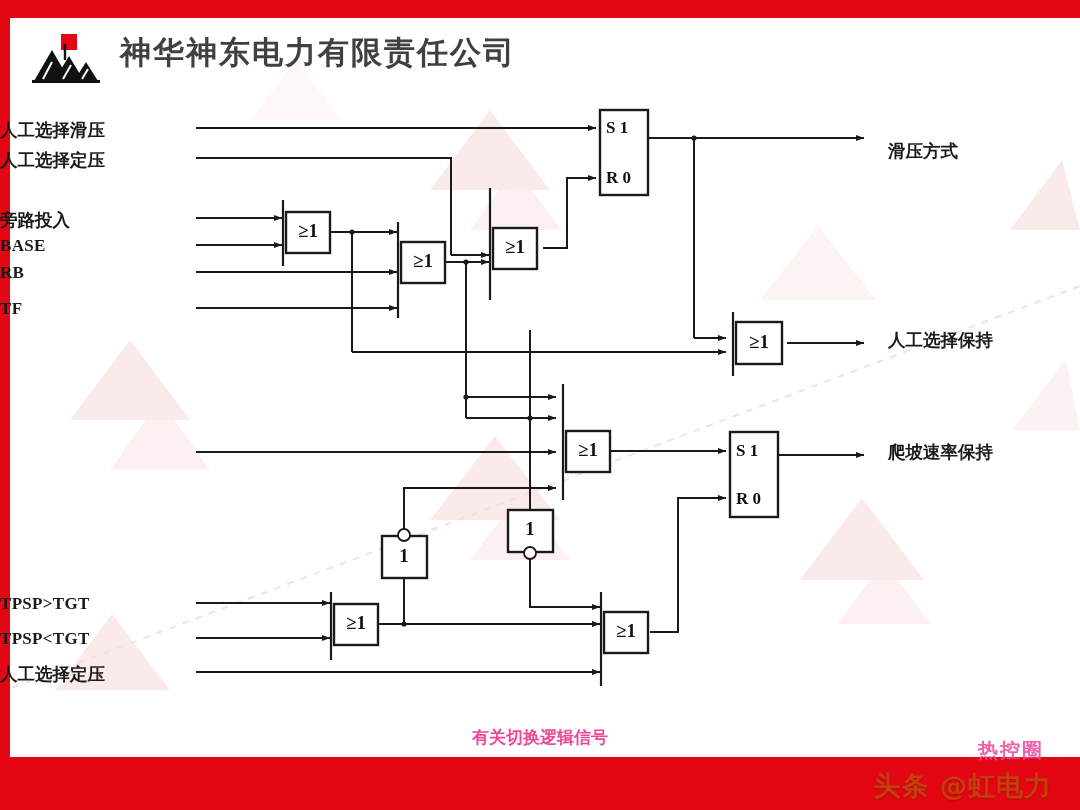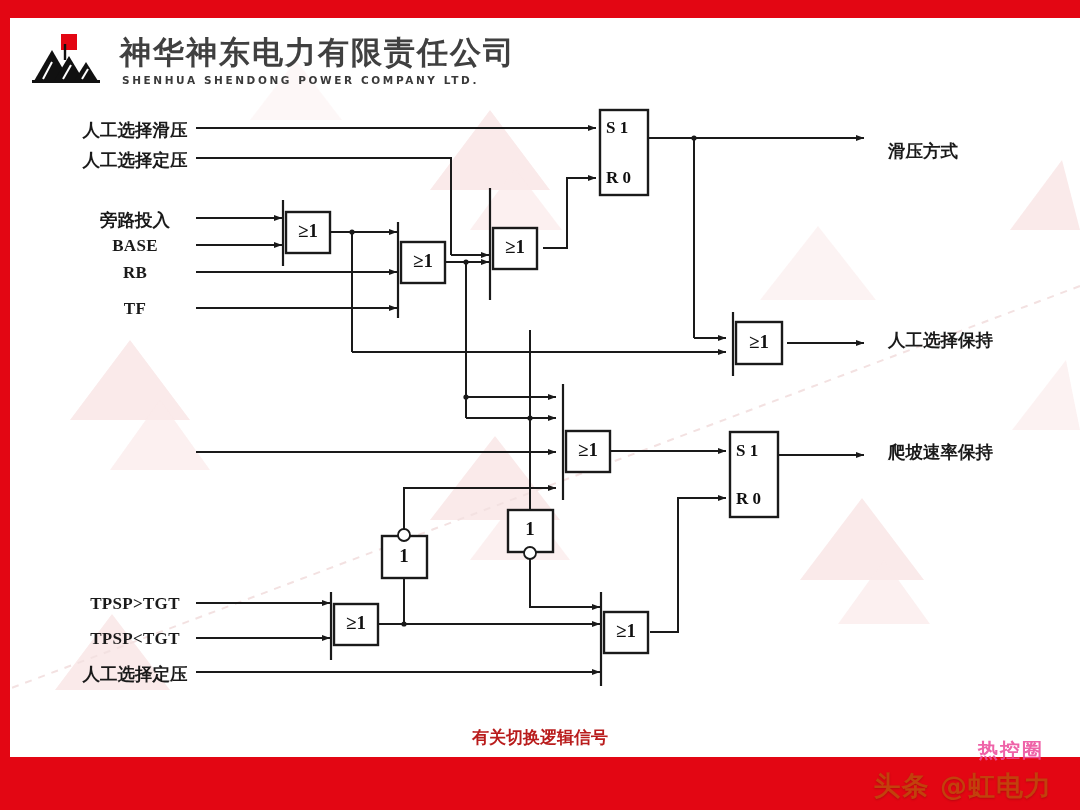--- a/index.html
+++ b/index.html
@@ -67,29 +67,29 @@
   .wm{fill:#f6d9d9;}
   .wmline{stroke:#e9c9c9;stroke-width:2;stroke-dasharray:7 7;fill:none;}
 
   
   .lbl{
     position:absolute;
     font-family:"DejaVu Serif","Liberation Serif",serif;
     font-weight:bold;font-size:17.5px;color:#1a1a1a;
     white-space:nowrap;
   }
-  .lbl-r{text-align:center;padding-left:40px;}
+  .lbl-r{text-align:left;}
   .lbl-en{
     font-family:"Liberation Serif","DejaVu Serif",serif;
     font-weight:bold;font-size:17px;letter-spacing:.3px;
   }
   .caption{
     position:absolute;left:0;top:726px;width:1080px;text-align:center;
     font-family:"DejaVu Serif","Liberation Serif",serif;
-    font-weight:bold;font-size:17px;color:#b91c1c;
+    font-weight:bold;font-size:17px;color:#ec4899;
   }
 
   
   .foot-wm{
     position:absolute;right:28px;top:768px;
     font-family:"DejaVu Sans","Liberation Sans",sans-serif;
     font-weight:bold;font-size:27px;color:#c2410c;
     letter-spacing:1px;white-space:nowrap;
     text-shadow:0 1px 2px rgba(0,0,0,.18);
   }
@@ -281,21 +281,20 @@
       <path d="M37 10 L37 26" stroke="#111" stroke-width="2.4"></path>
       <path d="M6 47 L24 16 L42 47 z" fill="#111"></path>
       <path d="M26 47 L41 22 L56 47 z" fill="#111"></path>
       <path d="M46 47 L58 28 L70 47 z" fill="#111"></path>
       <path d="M15 45 L24 28" stroke="#fff" stroke-width="2"></path>
       <path d="M35 45 L43 31" stroke="#fff" stroke-width="2"></path>
       <path d="M54 45 L60 35" stroke="#fff" stroke-width="2"></path>
       <rect x="4" y="46" width="68" height="3" fill="#111"></rect>
     </svg>
     <div class="logo-cn">神华神东电力有限责任公司</div>
-    <div class="logo-en">SHENHUA  SHENDONG  POWER  COMPANY  LTD.</div>
   </div>
 
   <div class="lbl lbl-r" style="left:0;width:190px;top:118px;">人工选择滑压</div>
   <div class="lbl lbl-r" style="left:0;width:190px;top:148px;">人工选择定压</div>
   <div class="lbl lbl-r" style="left:0;width:190px;top:208px;">旁路投入</div>
   <div class="lbl lbl-r lbl-en" style="left:0;width:190px;top:236px;">BASE</div>
   <div class="lbl lbl-r lbl-en" style="left:0;width:190px;top:263px;">RB</div>
   <div class="lbl lbl-r lbl-en" style="left:0;width:190px;top:299px;">TF</div>
   <div class="lbl lbl-r lbl-en" style="left:0;width:190px;top:594px;">TPSP&gt;TGT</div>
   <div class="lbl lbl-r lbl-en" style="left:0;width:190px;top:629px;">TPSP&lt;TGT</div>

